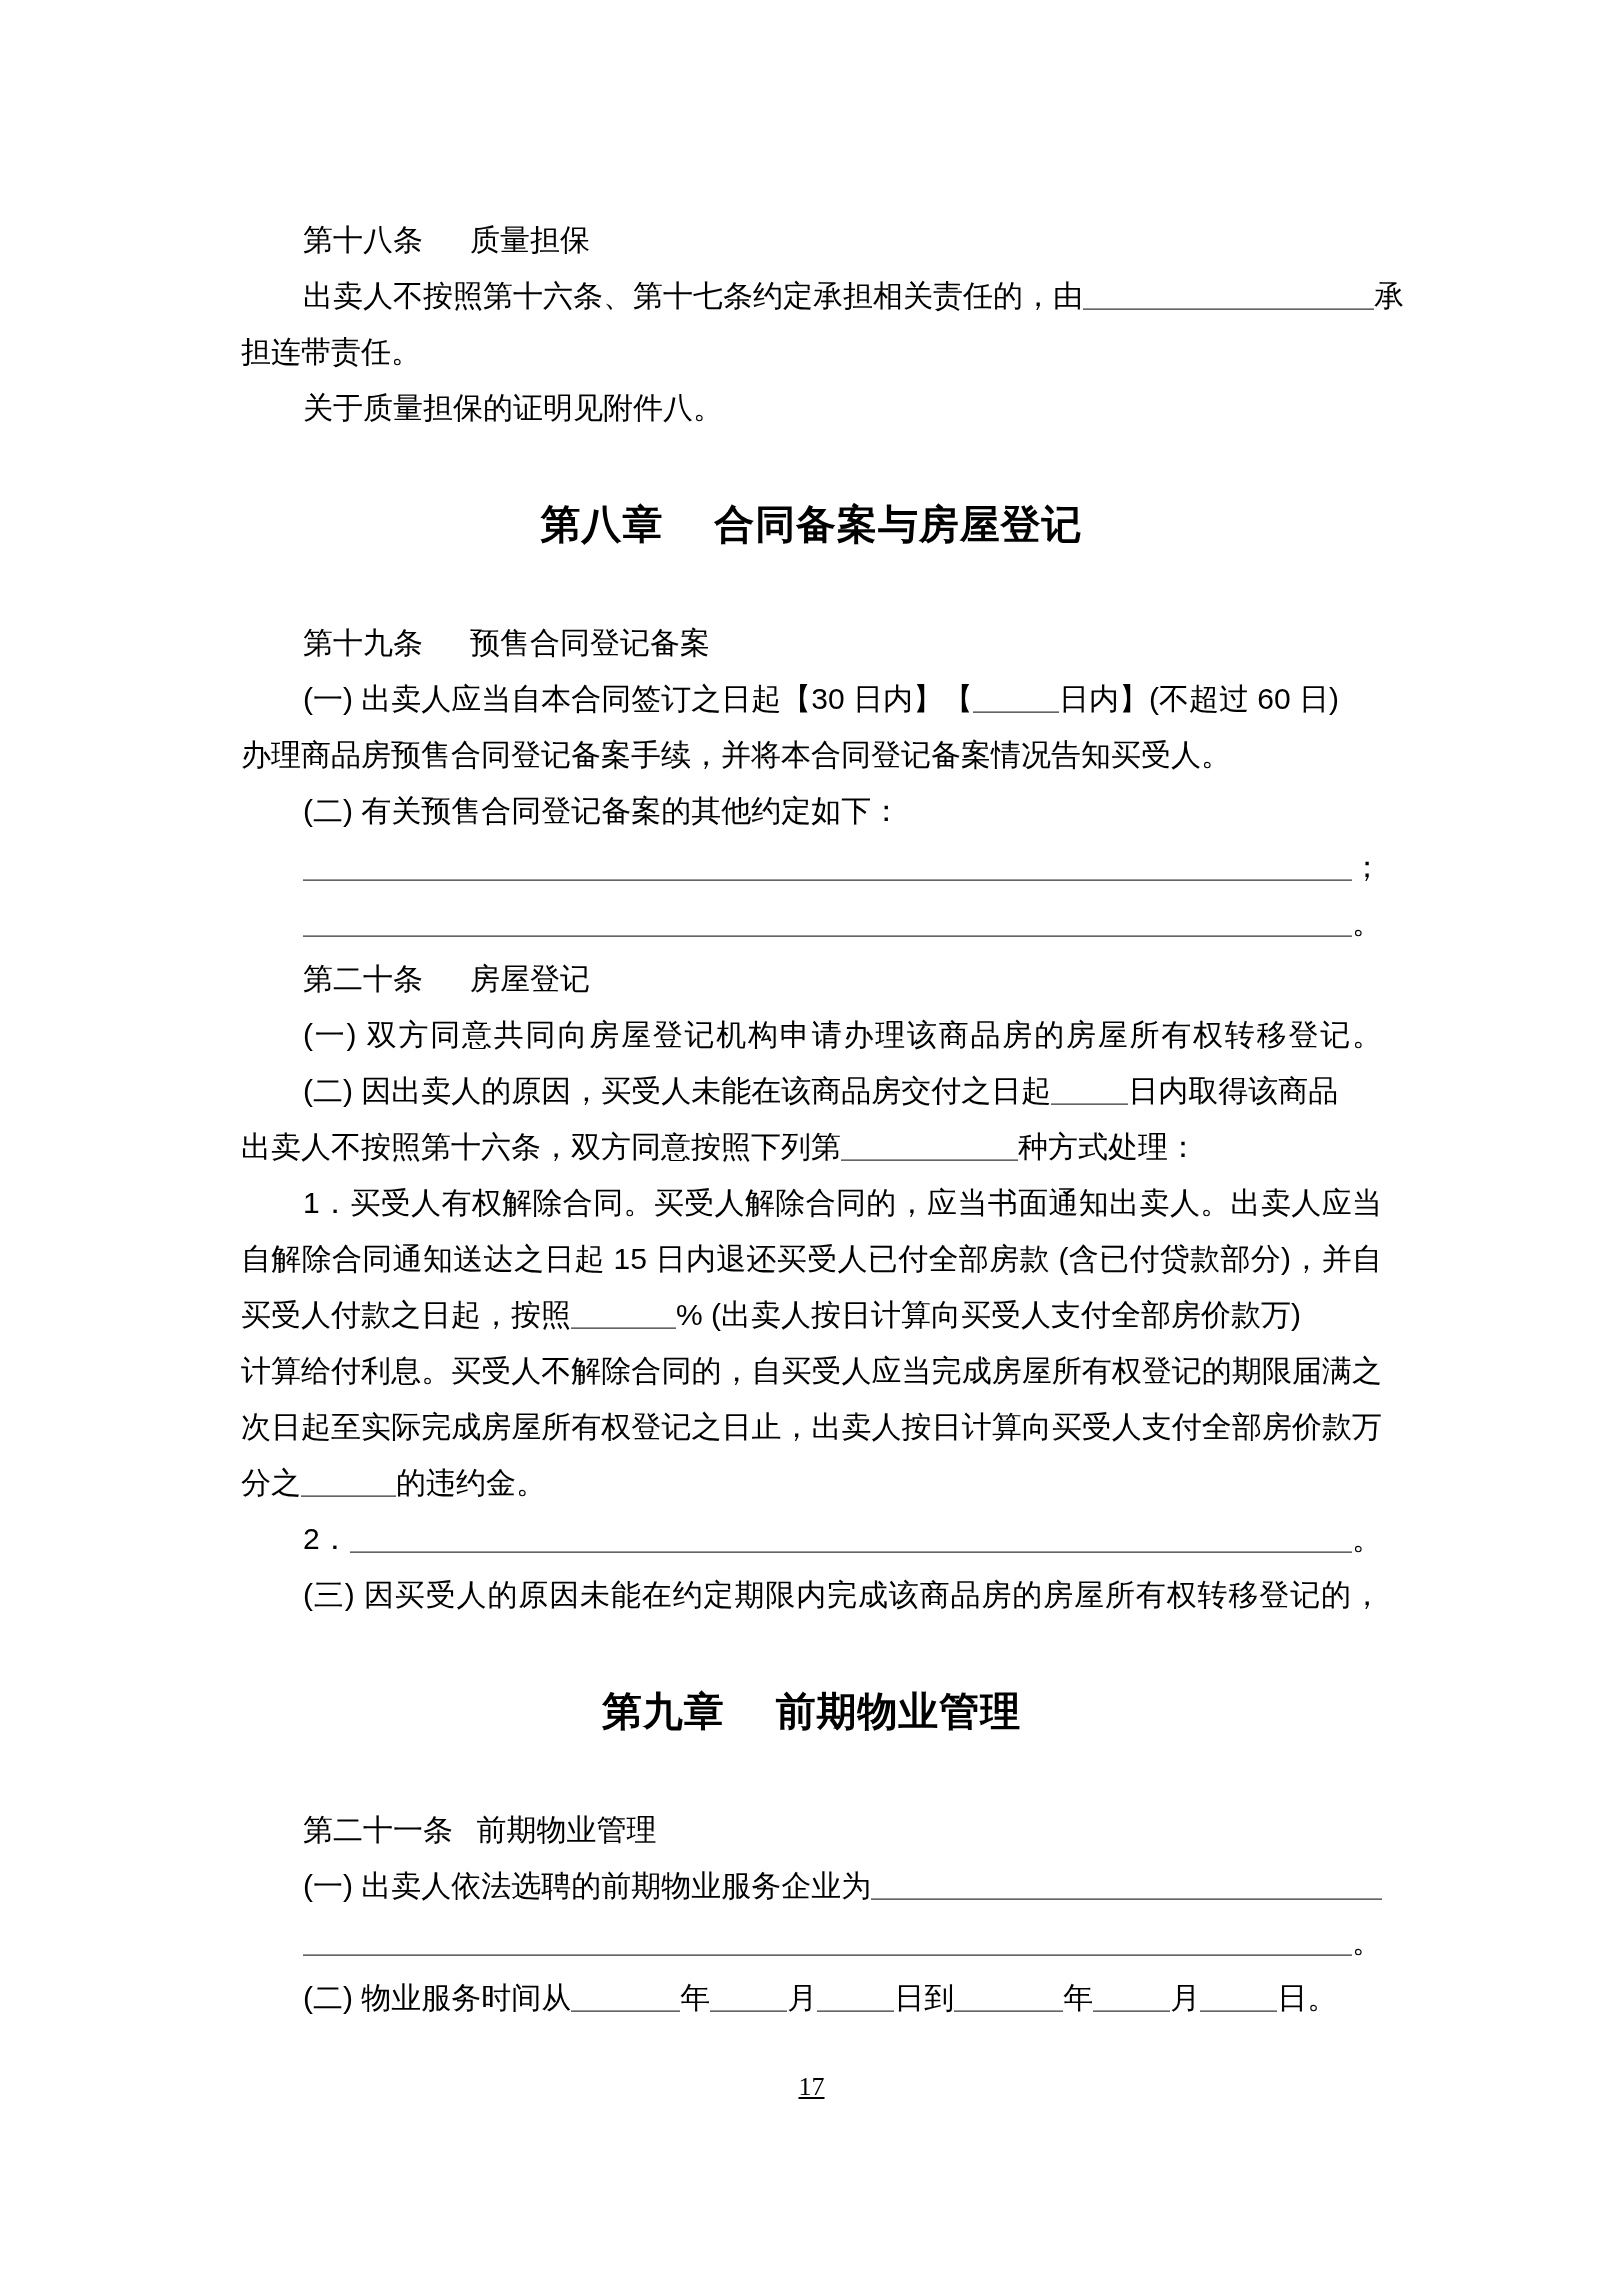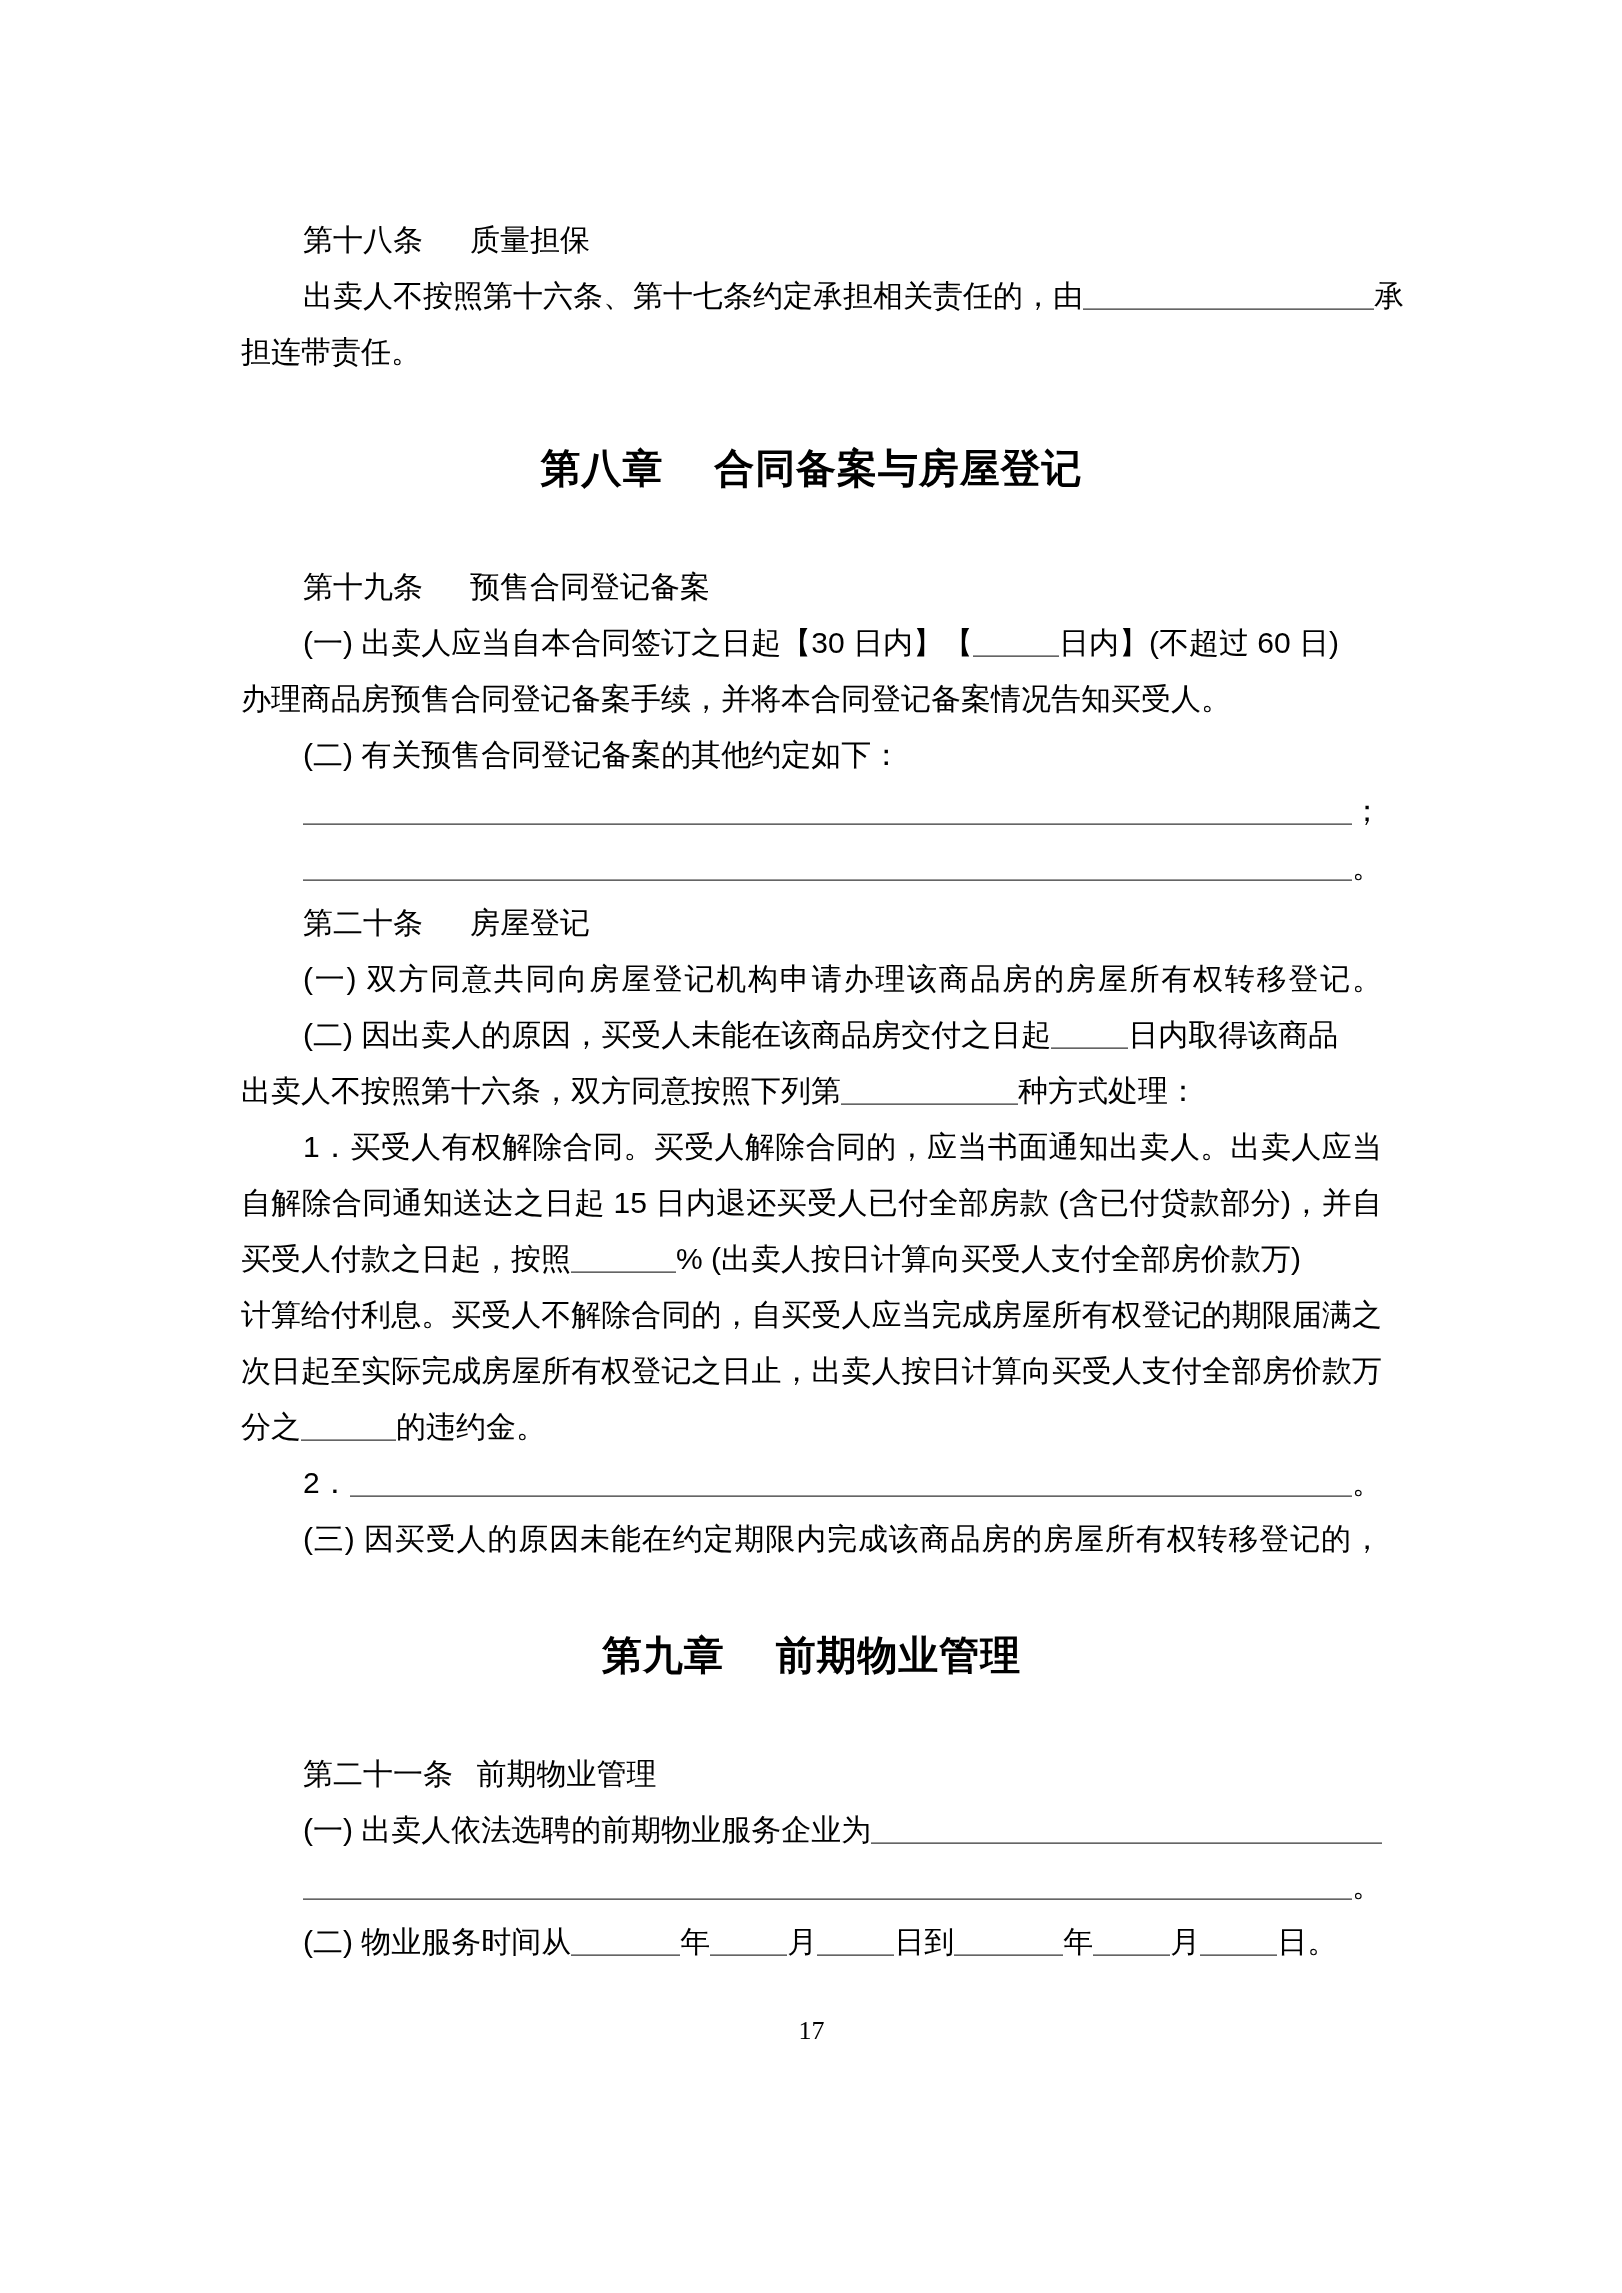--- a/index.html
+++ b/index.html
@@ -21,31 +21,32 @@
   .flex{display:flex;align-items:baseline;}
   .flex span{white-space:nowrap;}
   .blank{
     display:inline-block;height:7.3px;
     border-bottom:1.8px solid #000;transform:translateY(3.6px);
   }
   .blank.fill{flex:1 1 auto;}
   .gap{display:inline-block;}
   .pagenum{
     margin-top:42px;text-align:center;height:38px;line-height:38px;
-    font-family:"Liberation Serif","DejaVu Serif",serif;font-size:26px;
+    font-family:"Liberation Serif","DejaVu Serif",serif;font-size:26px;text-decoration:underline;
   }
 </style>
 </head>
 <body>
 
 <div class="page">
   <div class="content">
       <div class="line article"><span>第十八条</span><span class="gap" style="width: 47px;"></span><span>质量担保</span></div>
       <div class="line para"><span>出卖人不按照第十六条、第十七条约定承担相关责任的，由</span><span class="blank" style="width: 291px;"></span><span>承</span></div>
       <div class="line cont"><span>担连带责任。</span></div>
+      <div class="line para"><span>关于质量担保的证明见附件八。</span></div>
       <div class="line chapter"><span>第八章</span><span class="gap" style="width: 51px;"></span><span>合同备案与房屋登记</span></div>
       <div class="line article"><span>第十九条</span><span class="gap" style="width: 47px;"></span><span>预售合同登记备案</span></div>
       <div class="line para"><span>(一) 出卖人应当自本合同签订之日起【30 日内】【</span><span class="blank" style="width: 86px;"></span><span>日内】(不超过 60 日)</span></div>
       <div class="line cont"><span>办理商品房预售合同登记备案手续，并将本合同登记备案情况告知买受人。</span></div>
       <div class="line para"><span>(二) 有关预售合同登记备案的其他约定如下：</span></div>
       <div class="line para flex">
         <span class="blank fill"></span>
         <span>；</span>
       </div>
       <div class="line para flex">

